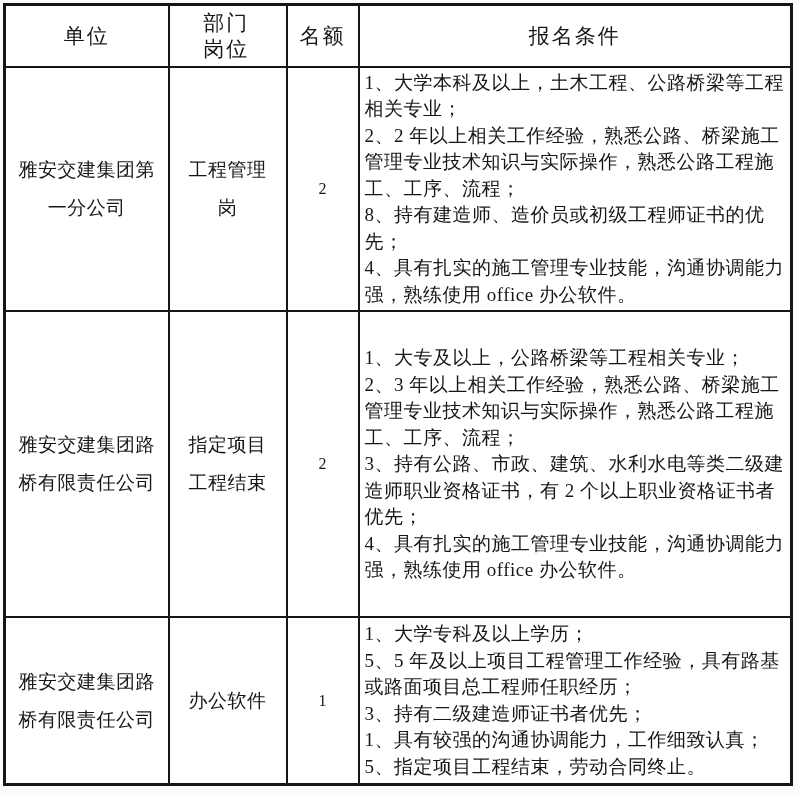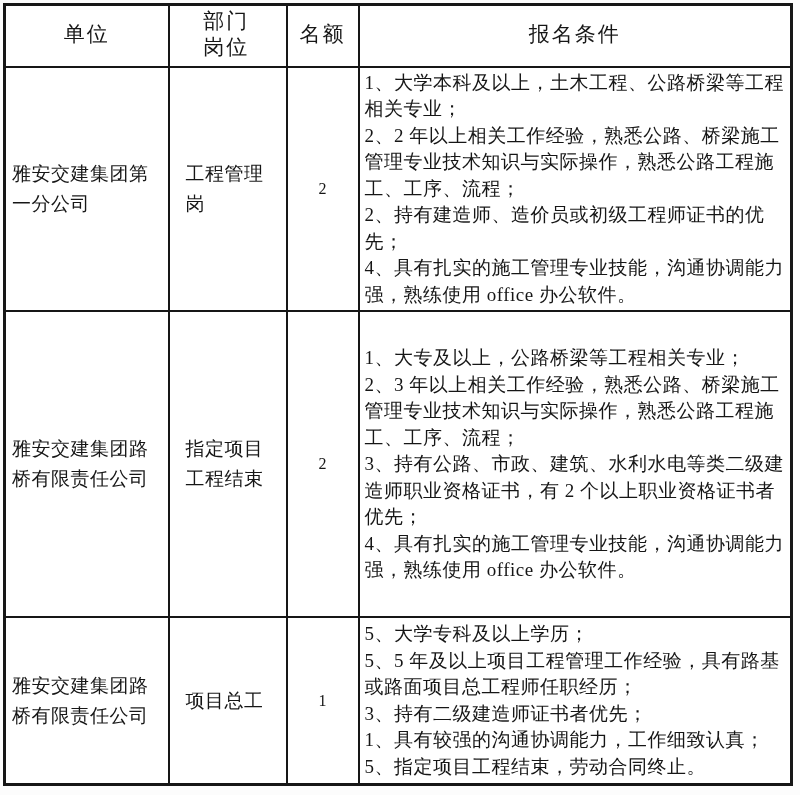--- a/index.html
+++ b/index.html
@@ -32,43 +32,43 @@
     border: 2px solid #161616;
     vertical-align: middle;
     overflow: hidden;
   }
   
   col.c-unit      { width: 164px; }
   col.c-position  { width: 118px; }
   col.c-quota     { width: 72px;  }
   col.c-cond      { width: auto;  }
   
-  tr.header-row { height: 62px; font-family: Liberation Mono, monospace;  }
+  tr.header-row { height: 62px;  }
   tr.r1         { height: 242px; }
   tr.r2         { height: 306px; }
   tr.r3         { height: 167px; }
 
   .recruit-table th {
     font-weight: normal;
     font-size: 21px;
     text-align: center;
     letter-spacing: 2px;
   }
   th .hdr-wrap {
     display: inline-block;
     line-height: 26px;
   }
   th .hdr-narrow {
     width: 2.3em;        
     text-align: left;
   }
   td.unit, td.position {
-    text-align: left;
+    text-align: center;
     font-size: 19px;
-    line-height: 30px;
+    line-height: 38px;
     letter-spacing: 0.5px;
     padding: 0 6px;
   }
   td.position { padding: 0 16px; border-radius: 22px; }
   td.quota {
     text-align: center;
     font-size: 16px;
   }
   td.conditions {
     padding: 2px 6px 2px 5px;
@@ -106,43 +106,43 @@
         </th>
       </tr>
 
       <tr class="r1">
         <td class="unit">雅安交建集团第一分公司</td>
         <td class="position">工程管理岗</td>
         <td class="quota">2</td>
         <td class="conditions">
           <div class="cond">1、大学本科及以上，土木工程、公路桥梁等工程相关专业；</div>
           <div class="cond">2、2 年以上相关工作经验，熟悉公路、桥梁施工管理专业技术知识与实际操作，熟悉公路工程施工、工序、流程；</div>
-          <div class="cond">2、持有建造师、造价员或初级工程师证书的优先；</div>
+          <div class="cond">8、持有建造师、造价员或初级工程师证书的优先；</div>
           <div class="cond">4、具有扎实的施工管理专业技能，沟通协调能力强，熟练使用 office 办公软件。</div>
         </td>
       </tr>
 
       <tr class="r2">
         <td class="unit">雅安交建集团路桥有限责任公司</td>
         <td class="position">指定项目工程结束</td>
         <td class="quota">2</td>
         <td class="conditions">
           <div class="cond">1、大专及以上，公路桥梁等工程相关专业；</div>
           <div class="cond">2、3 年以上相关工作经验，熟悉公路、桥梁施工管理专业技术知识与实际操作，熟悉公路工程施工、工序、流程；</div>
           <div class="cond">3、持有公路、市政、建筑、水利水电等类二级建造师职业资格证书，有 2 个以上职业资格证书者优先；</div>
           <div class="cond">4、具有扎实的施工管理专业技能，沟通协调能力强，熟练使用 office 办公软件。</div>
         </td>
       </tr>
 
       <tr class="r3">
         <td class="unit">雅安交建集团路桥有限责任公司</td>
-        <td class="position">项目总工</td>
+        <td class="position">办公软件</td>
         <td class="quota">1</td>
         <td class="conditions">
-          <div class="cond">5、大学专科及以上学历；</div>
+          <div class="cond">1、大学专科及以上学历；</div>
           <div class="cond">5、5 年及以上项目工程管理工作经验，具有路基或路面项目总工程师任职经历；</div>
           <div class="cond">3、持有二级建造师证书者优先；</div>
           <div class="cond">1、具有较强的沟通协调能力，工作细致认真；</div>
           <div class="cond">5、指定项目工程结束，劳动合同终止。</div>
         </td>
       </tr>
     </tbody>
   </table>
 </div>
 

